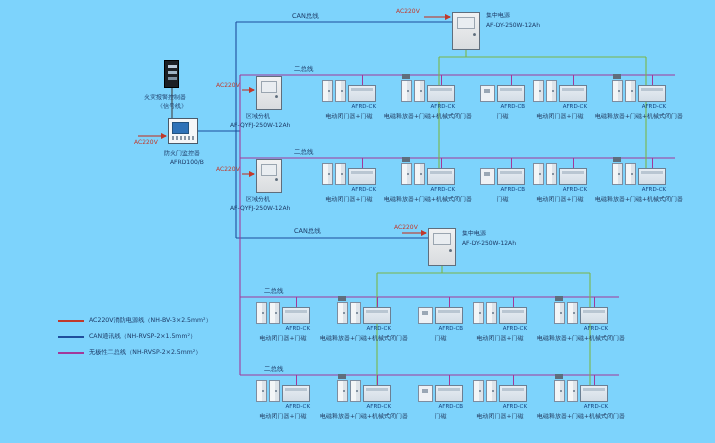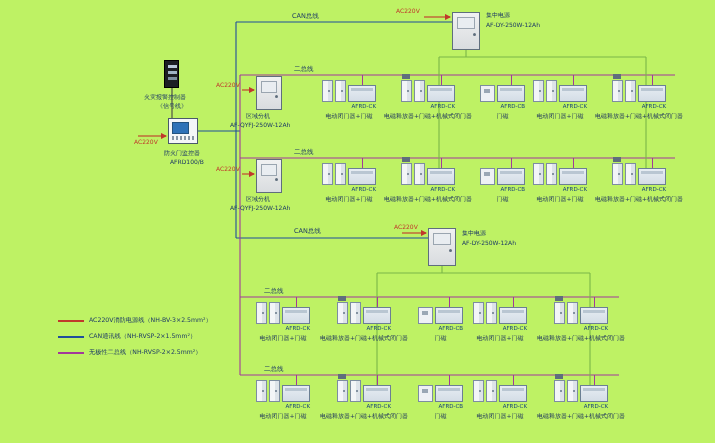--- a/index.html
+++ b/index.html
@@ -1,17 +1,17 @@
 <!DOCTYPE html>
 <html><head>
 <meta charset="utf-8">
 <style>
   *{box-sizing:border-box}
   html,body{margin:0;padding:0;background:#ffffff}
-  .canvas{position:relative;width:715px;height:443px;background:#bef264;overflow:hidden;
+  .canvas{position:relative;width:715px;height:443px;background:#7dd3fc;overflow:hidden;
           font-family:"DejaVu Sans",sans-serif}
   .lines{position:absolute;left:0;top:0;z-index:1}
   .lines line,.lines polyline{fill:none;stroke-width:1.1}
   .l-can{stroke:#1f4e9c}
   .l-bus{stroke:#a2399a}
   .l-pwr{stroke:#c0392b}
   .l-dc{stroke:#7ab648}
   .l-sig{stroke:#444444}
 
   .node{position:absolute;z-index:2}

